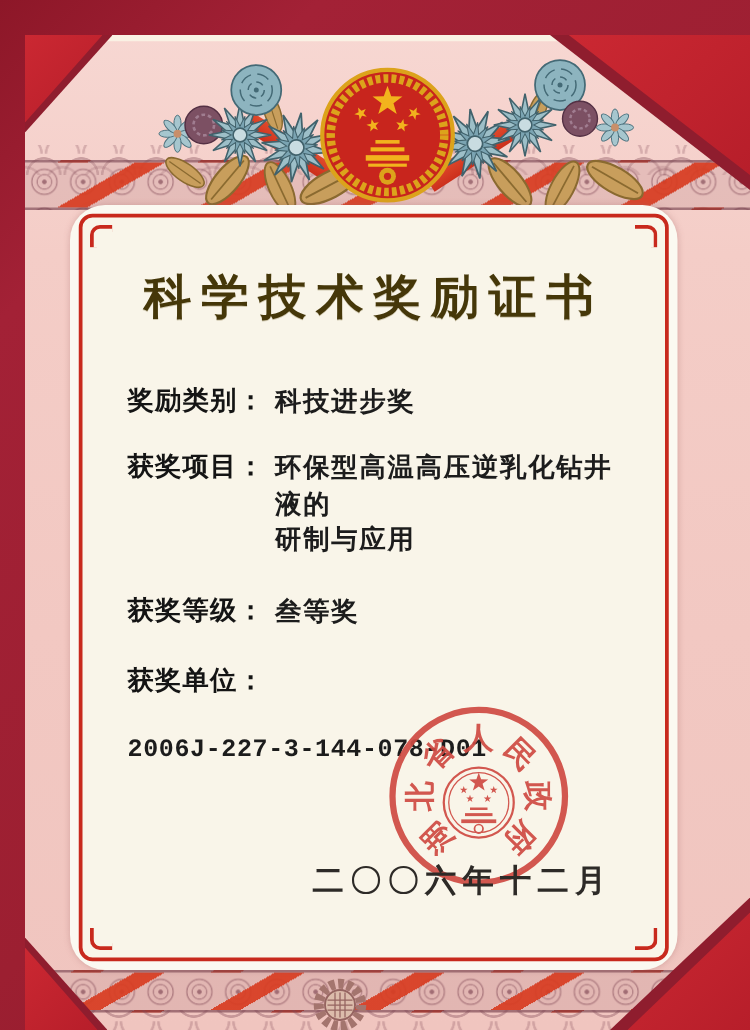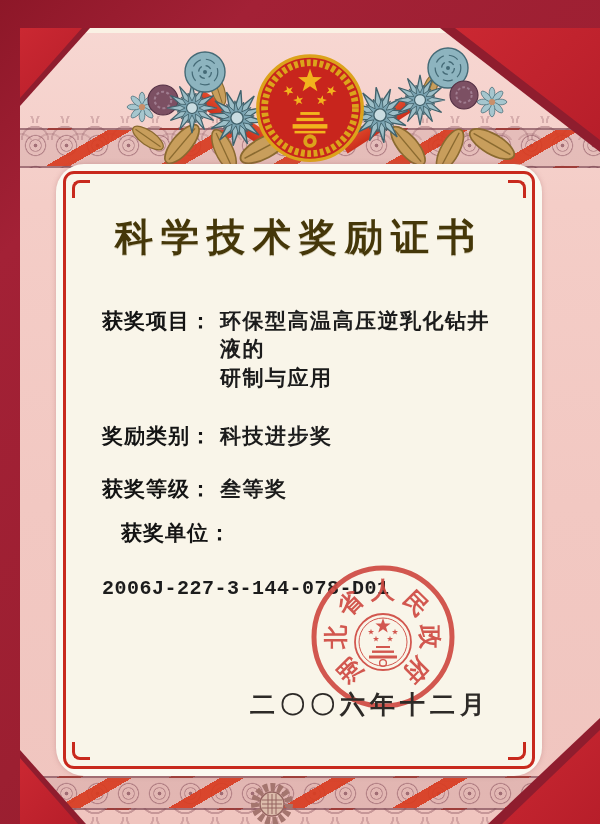--- a/index.html
+++ b/index.html
@@ -67,21 +67,21 @@
   .notch.n-bl{left:6px;bottom:6px;border-left-width:3px;border-bottom-width:3px;border-bottom-left-radius:8px;}
   .notch.n-br{right:6px;bottom:6px;border-right-width:3px;border-bottom-width:3px;border-bottom-right-radius:8px;}
 
   .title{margin:38px 0 0 0;text-align:center;font-family:"DejaVu Serif",serif;
     font-size:38px;font-weight:700;letter-spacing:8px;color:#453709;
     text-shadow:0 1px 0 rgba(90,70,10,.25);}
 
   .fields{margin-top:44px;padding:0 20px 0 36px;}
   .field-row{display:flex;align-items:flex-start;}
   .f-gap-a{margin-bottom:30px;} .f-gap-b{margin-bottom:25px;}
-  .f-gap-c{margin-bottom:15px;} .f-gap-d{margin-bottom:27px;margin-left:19px;}
+  .f-gap-c{margin-bottom:27px;} .f-gap-d{margin-bottom:27px;}
   .flabel{flex:0 0 118px;font-size:21px;font-weight:800;color:#141414;letter-spacing:1px;line-height:1.35;}
   .fvalue{font-family:"DejaVu Serif",serif;font-size:21px;font-weight:600;color:#1c1c1c;
     letter-spacing:1.5px;line-height:1.35;}
   .fvalue .line{display:block;}
   .fvalue.mono{font-family:"Liberation Mono",monospace;font-size:20px;font-weight:700;
     letter-spacing:.5px;padding-top:1px;}
 
   .seal{position:absolute;left:242px;top:388px;opacity:.92;}
   .date{position:absolute;left:139px;top:514px;width:330px;text-align:center;
     font-size:25px;font-weight:600;color:#2d2a27;letter-spacing:5px;}
@@ -189,30 +189,30 @@
     <div class="panel-outer">
       <div class="panel-inner">
         <div class="notch n-tl"></div>
         <div class="notch n-tr"></div>
         <div class="notch n-bl"></div>
         <div class="notch n-br"></div>
 
         <h1 class="title">科学技术奖励证书</h1>
 
         <div class="fields">
+          <div class="field-row f-gap-b">
+            <span class="flabel">奖励类别：</span>
+            <span class="fvalue">科技进步奖</span>
+          </div>
           <div class="field-row f-gap-a">
             <span class="flabel">获奖项目：</span>
             <span class="fvalue">
               <span class="line">环保型高温高压逆乳化钻井液的</span>
               <span class="line">研制与应用</span>
             </span>
-          </div>
-          <div class="field-row f-gap-b">
-            <span class="flabel">奖励类别：</span>
-            <span class="fvalue">科技进步奖</span>
           </div>
           <div class="field-row f-gap-c">
             <span class="flabel">获奖等级：</span>
             <span class="fvalue">叁等奖</span>
           </div>
           <div class="field-row f-gap-d">
             <span class="flabel">获奖单位：</span>
           </div>
           <div class="field-row">
             <span class="fvalue mono">2006J-227-3-144-078-D01</span>

